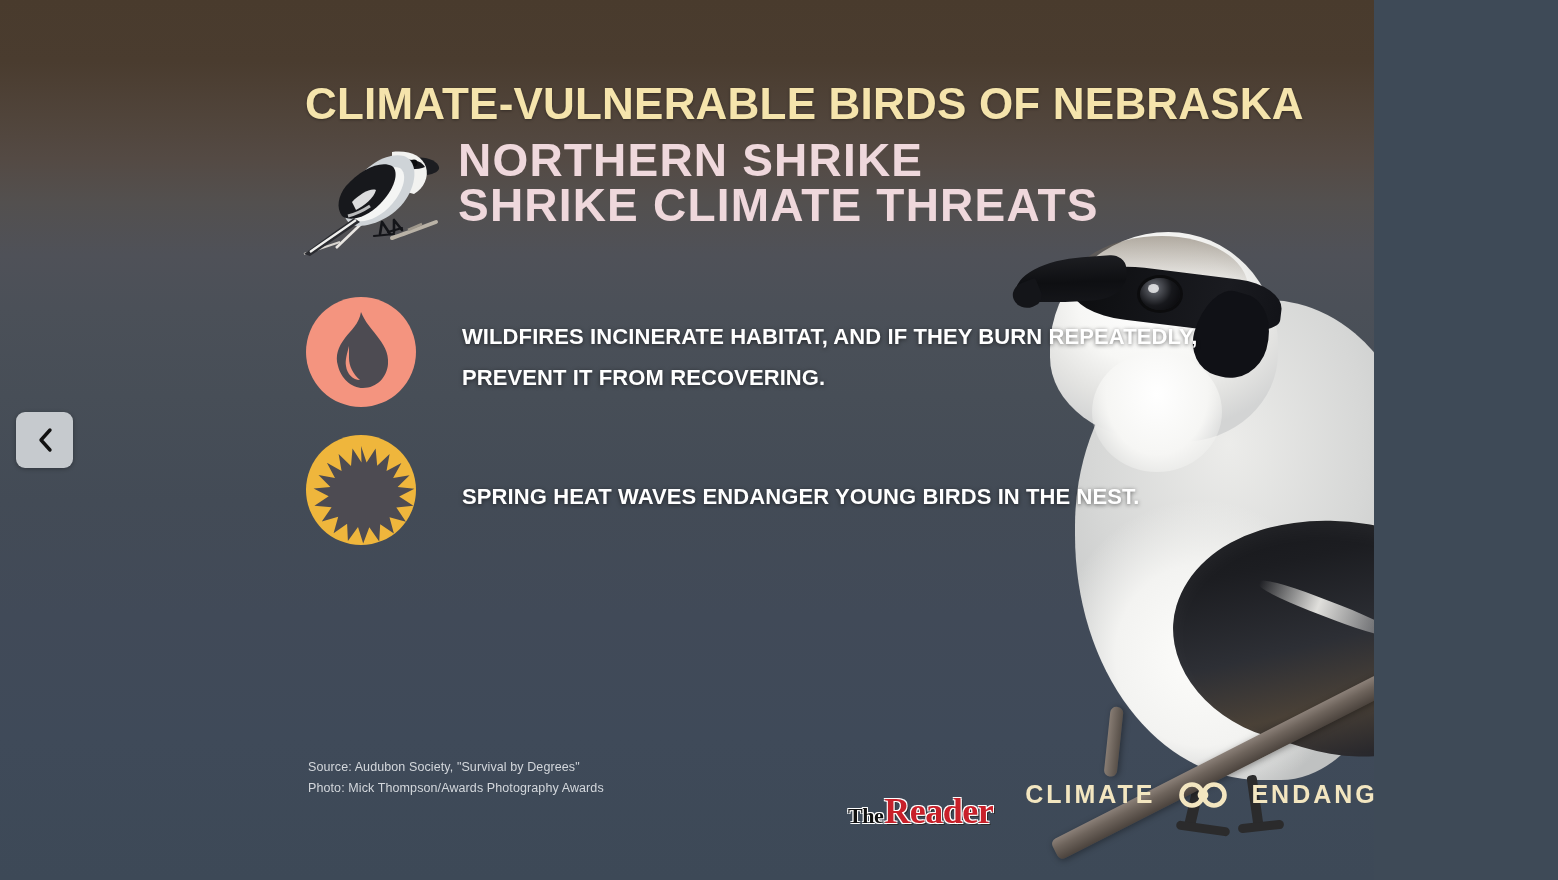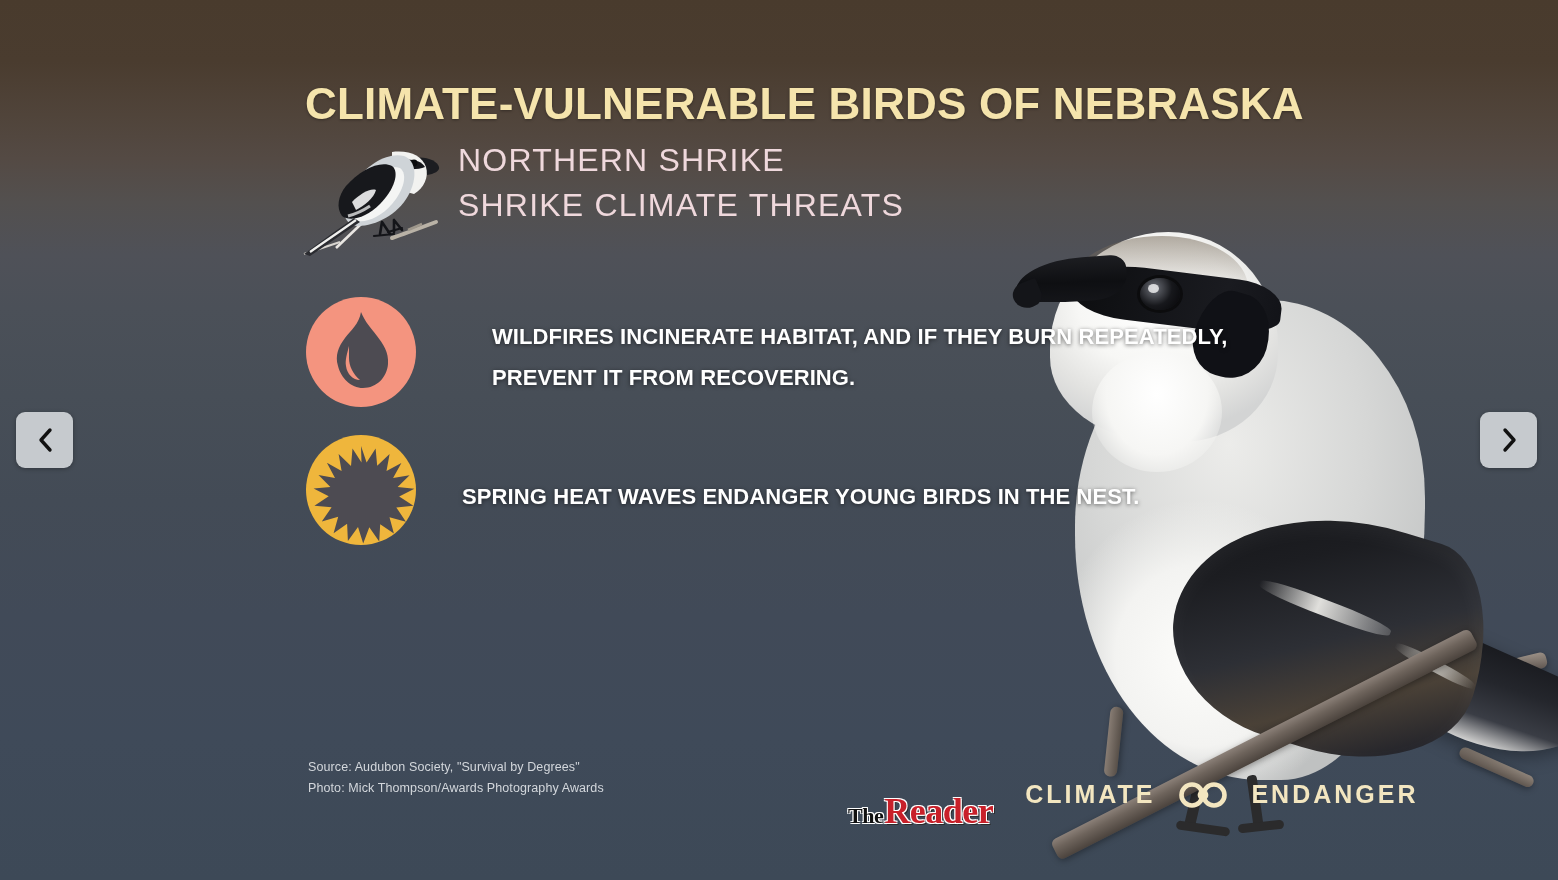--- a/index.html
+++ b/index.html
@@ -4,21 +4,21 @@
 <style>
   * { margin:0; padding:0; box-sizing:border-box; }
   html, body { width:1558px; height:880px; overflow:hidden; }
   body {
     font-family: "Liberation Sans", sans-serif;
     background:#3e4a57;
   }
 
   #stage {
     position:relative;
-    width:1558px; height:880px;
+    width:1374px; height:880px;
     overflow:hidden;
     background:
       linear-gradient(180deg,
         #493b2d 0%,
         #4a3c2f 7%,
         #50443a 13%,
         #544a44 18%,
         #53504f 23%,
         #4f5158 29%,
         #4b5058 35%,
@@ -158,28 +158,28 @@
 
   
   .title {
     position:absolute; left:305px; top:79px;
     font-size:44px; font-weight:bold; letter-spacing:.2px;
     color:#f5e4ac; white-space:nowrap;
     text-shadow:0 1px 3px rgba(0,0,0,.35);
   }
   .subtitle {
     position:absolute; left:458px; top:138px;
-    font-size:32px; font-weight:400; letter-spacing:1.2px; line-height:45px;
+    font-size:46px; font-weight:700; letter-spacing:1.2px; line-height:45px;
     color:#efd8dc; white-space:nowrap;
   }
   .subtitle .line2 { display:block; }
 
   
   .bullet { position:absolute; display:flex; align-items:flex-start; }
-  .bullet-1 { left:305px; top:296px;gap:30px; }
+  .bullet-1 { left:305px; top:296px; }
   .bullet-2 { left:305px; top:434px; }
 
   .badge { width:112px; height:112px; flex:0 0 112px; }
 
   .bullet-text {
     margin-left:45px;
     font-size:22px; font-weight:bold; letter-spacing:.1px;
     line-height:41px; color:#ffffff;
     text-shadow:0 1px 4px rgba(0,0,0,.55);
     max-width:800px;

